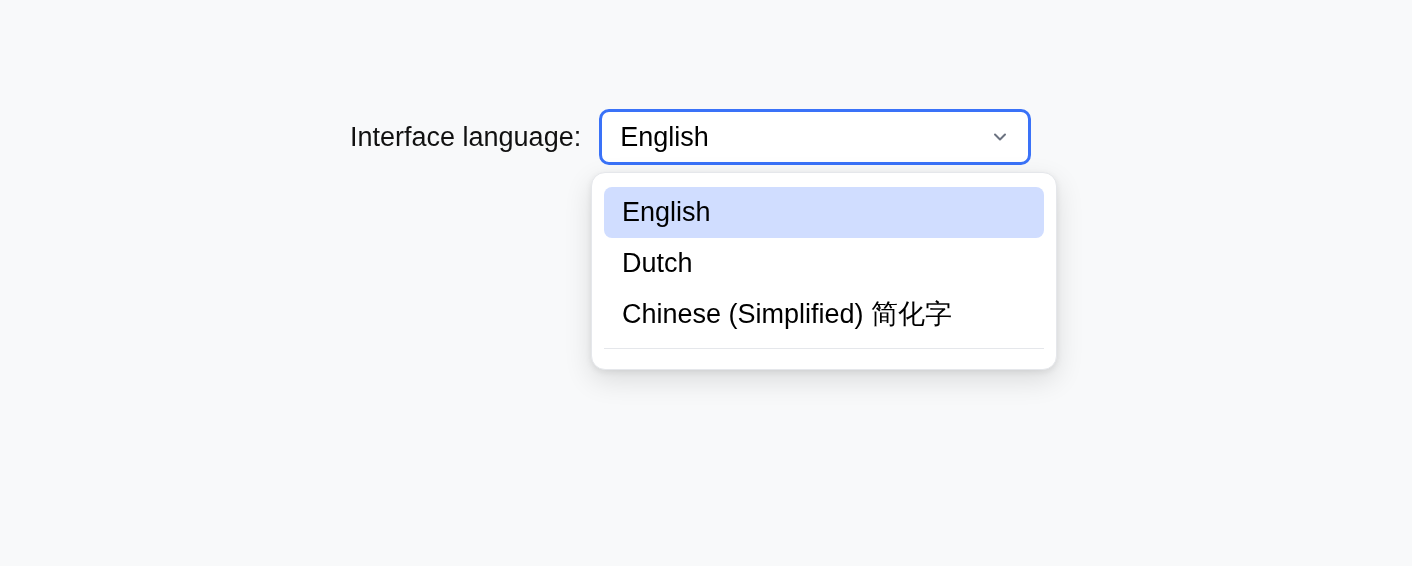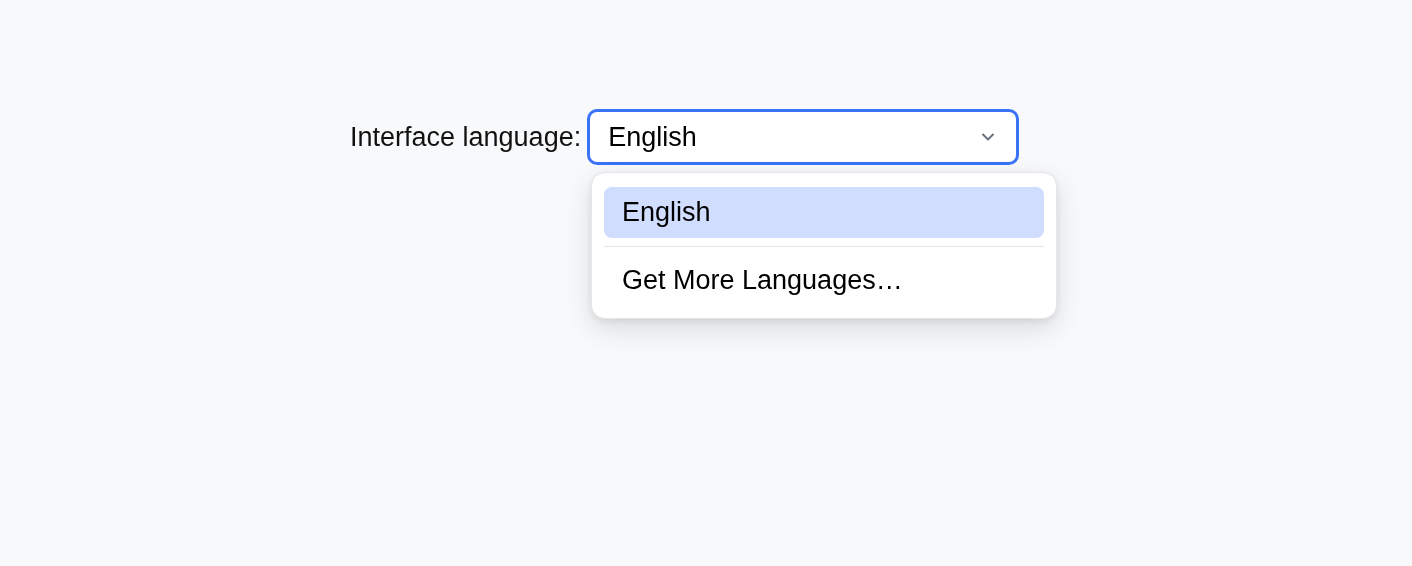--- a/index.html
+++ b/index.html
@@ -14,21 +14,21 @@
       font-family: -apple-system, BlinkMacSystemFont, "Segoe UI", Helvetica, Arial, sans-serif;
       color: #000;
       position: relative;
       overflow: hidden;
     }
     .field-row {
       position: absolute;
       top: 109px;
       display: flex;
       align-items: center;
-      gap: 6px;
+      gap: 18px;
       left: 350px;
     }
     .field-label {
       font-size: 27px;
       color: #111;
     }
     .select-box {
       width: 432px;
       height: 56px;
       background: #fff;
@@ -86,15 +86,16 @@
     <span class="chevron">
       <svg width="20" height="20" viewBox="0 0 24 24" fill="none" stroke="currentColor" stroke-width="2.4" stroke-linecap="round" stroke-linejoin="round">
         <polyline points="6 9 12 15 18 9"></polyline>
       </svg>
     </span>
   </div>
 </div>
 
 <div class="dropdown">
   <div class="dropdown-item selected">English</div>
+  <div class="dropdown-item">Dutch</div>
+  <div class="dropdown-item">Chinese (Simplified) 简化字</div>
   <div class="dropdown-divider"></div>
-  <div class="dropdown-item">Get More Languages…</div>
 </div>
 
 </body></html>

